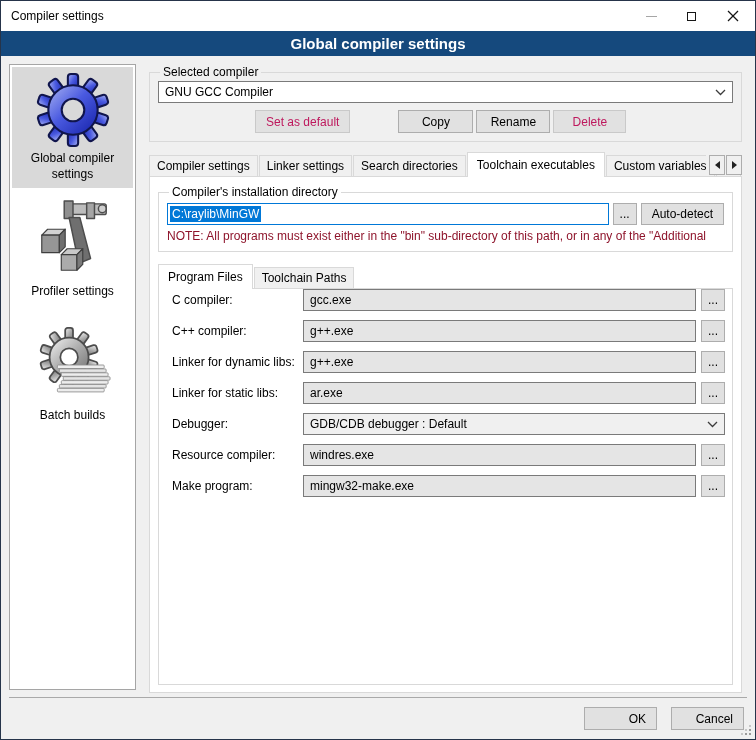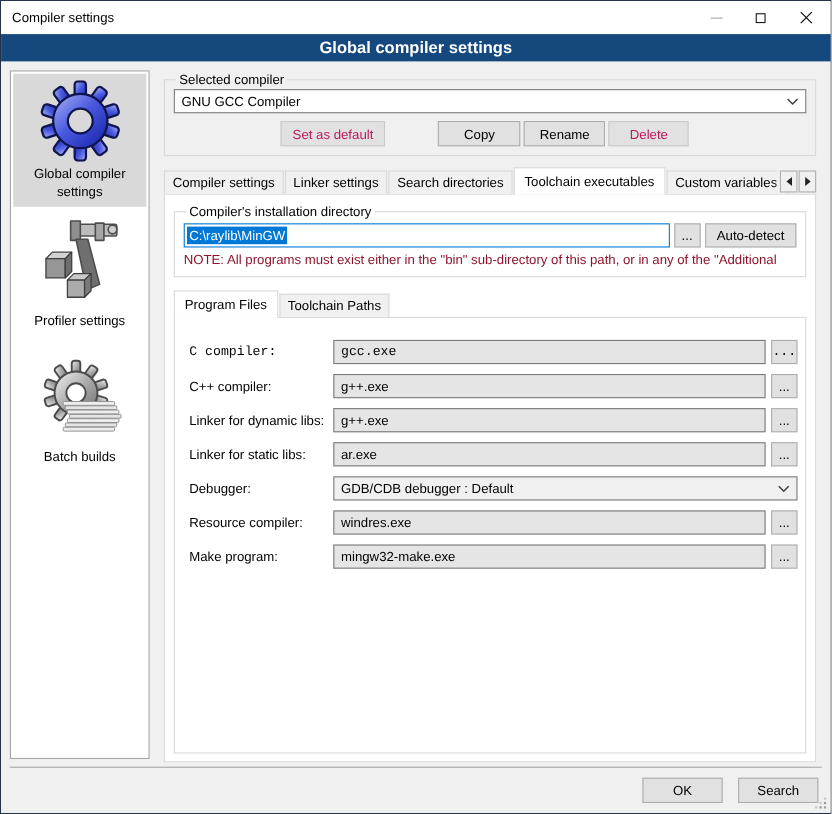--- a/index.html
+++ b/index.html
@@ -75,30 +75,30 @@
     display:flex; align-items:center; padding:0 2px; overflow:hidden; white-space:nowrap; }
   .seltext { background:#0078d7; color:#fff; padding:1px 2px; font-size:12px; }
   .btn.small { height:22px; padding:0 10px; }
   .btn.browse { flex:0 0 24px; width:24px; padding:0; height:22px; line-height:18px; }
   .note { color:#8e142b; font-size:12px; margin-top:4px; white-space:nowrap; overflow:hidden; }
 
   .inner-nb { margin-top:11px; }
 
   
   .frow { display:flex; align-items:center; margin:9px 7px 0 13px; }
-  .frow:first-child { margin-top:20px;font-family:Liberation Mono, monospace; }
+  .frow:first-child { margin-top:0; }
   .flabel { flex:0 0 131px; font-size:12px; }
   .field { flex:1; height:22px; background:#e5e5e5; border:1px solid #7a7a7a; padding:0 6px;
     line-height:20px; font-size:12px; overflow:hidden; white-space:nowrap; }
   .frow .btn.browse { margin-left:5px; }
 
   
   .separator { position:absolute; left:8px; right:8px; bottom:41px; border-top:1px solid #a9a9a9; }
   .footer { position:absolute; right:11px; bottom:9px; display:flex; gap:14px; }
-  .footer .btn { width:73px; }
+  .footer .btn { width:73px;text-align:right; }
   .grip { position:absolute; right:4px; bottom:4px; width:10px; height:10px; }
   .grip::after { content:''; position:absolute; right:0; bottom:0; width:2px; height:2px;
     background:#9b9b9b;
     box-shadow:-4px 0 #9b9b9b, -8px 0 #c6c6c6, 0 -4px #9b9b9b, -4px -4px #c6c6c6, 0 -8px #c6c6c6; }
 </style>
 </head>
 <body>
 
 <div class="window">
 
@@ -312,17 +312,17 @@
               </div>
             </div>
         </div>
 
       </div>
     </div>
 
     <div class="separator"></div>
     <div class="footer">
       <button class="btn">OK</button>
-      <button class="btn">Search</button>
+      <button class="btn">Cancel</button>
     </div>
     <div class="grip"></div>
   </div>
 </div>
 
 </body></html>

